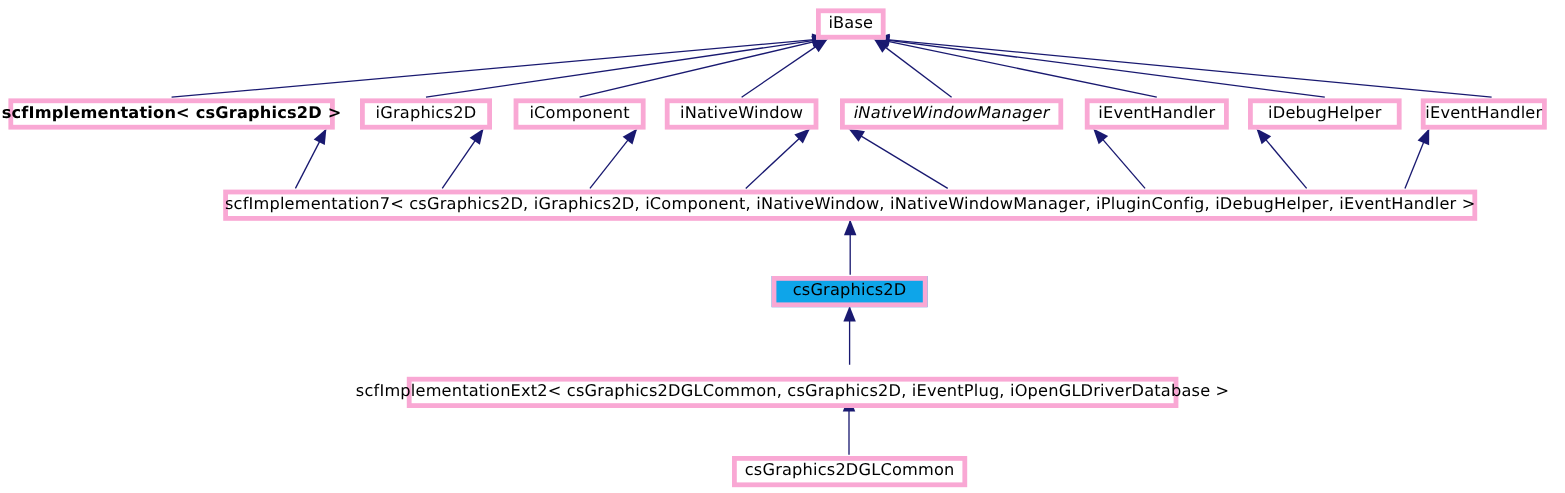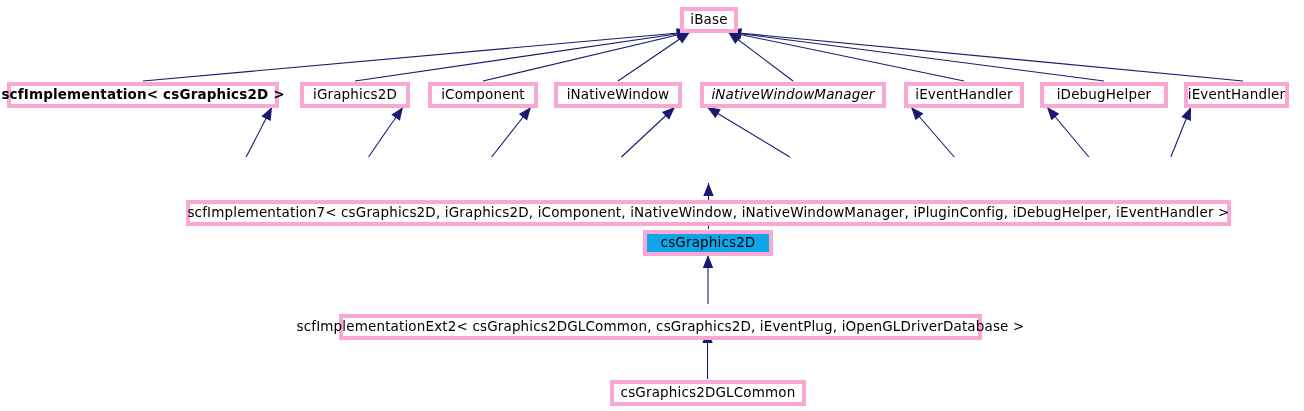--- a/index.html
+++ b/index.html
@@ -109,21 +109,21 @@
       </div>
       <div class="node" style="left: 904px; top: 82px; width: 120px; height: 26px;">
         <span>iEventHandler</span>
       </div>
       <div class="node" style="left: 1040px; top: 82px; width: 128px; height: 26px;">
         <span>iDebugHelper</span>
       </div>
       <div class="node" style="left: 1184px; top: 82px; width: 105px; height: 26px;">
         <span>iEventHandler</span>
       </div>
-      <div class="node" style="left: 186px; top: 158px; width: 1045px; height: 26px; margin-top: 42px;">
+      <div class="node" style="left: 186px; top: 158px; width: 1045px; height: 26px;">
         <span>scfImplementation7&lt; csGraphics2D, iGraphics2D, iComponent, iNativeWindow, iNativeWindowManager, iPluginConfig, iDebugHelper, iEventHandler &gt;</span>
       </div>
       <div class="node highlight" style="left: 643px; top: 230px; width: 130px; height: 26px;">
         <span>csGraphics2D</span>
       </div>
       <div class="node" style="left: 339px; top: 314px; width: 643px; height: 26px;">
         <span>scfImplementationExt2&lt; csGraphics2DGLCommon, csGraphics2D, iEventPlug, iOpenGLDriverDatabase &gt;</span>
       </div>
       <div class="node" style="left: 610px; top: 380px; width: 196px; height: 26px;">
         <span>csGraphics2DGLCommon</span>

